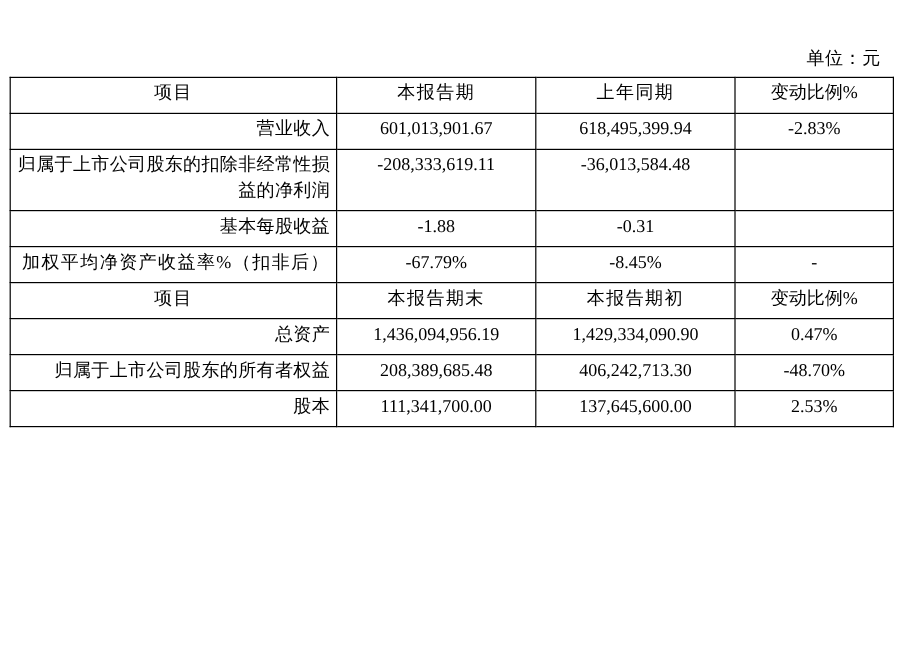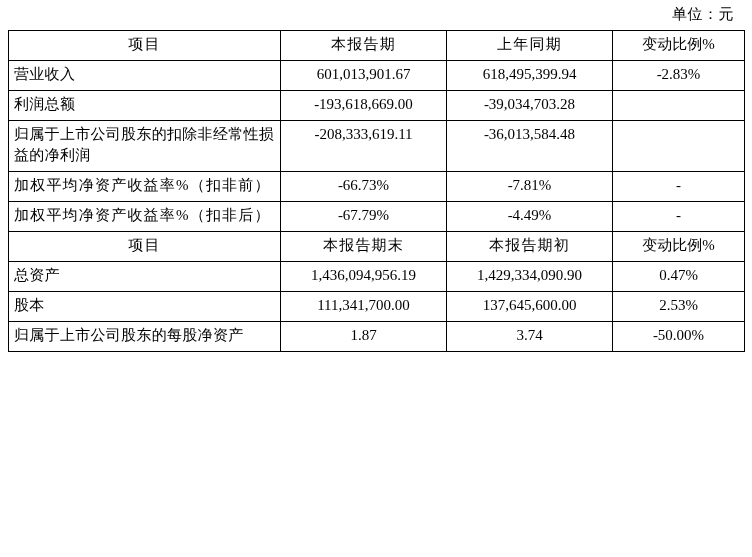--- a/index.html
+++ b/index.html
@@ -18,20 +18,21 @@
     position: relative;
     width: 752px;
     height: 557px;
     box-sizing: border-box;
   }
   .unit-line {
     text-align: right;
     font-size: 15px;
     padding: 5px 18px 6px 0;
     letter-spacing: 0.5px;
+    margin-top: 34px;
   }
   table.fin {
     border-collapse: collapse;
     table-layout: fixed;
     width: 736px;
     margin: 0 8px;
     font-size: 15px;
   }
   table.fin td {
     border: 1px solid #000000;
@@ -43,21 +44,21 @@
   
   col.c0 { width: 272px; }
   col.c1 { width: 166px; }
   col.c2 { width: 166px; }
   col.c3 { width: 132px; }
 
   .hdr {
     text-align: center;
   }
   .lbl {
-    text-align: left;
+    text-align: right;
     letter-spacing: 0.3px;
   }
   .num {
     text-align: center;
     padding-right: 7px;
   }
   .tall {
     height: 44px;
   }
   .pad-bottom-dash {
@@ -92,74 +93,68 @@
         <td class="hdr">变动比例%</td>
       </tr>
 
       <tr>
         <td class="lbl">营业收入</td>
         <td class="num">601,013,901.67</td>
         <td class="num">618,495,399.94</td>
         <td class="num">-2.83%</td>
       </tr>
 
-      <tr>
-        <td class="lbl">利润总额</td>
-        <td class="num">-193,618,669.00</td>
-        <td class="num">-39,034,703.28</td>
-        <td class="num"></td>
-      </tr>
 
 
       <tr>
         <td class="lbl tall">归属于上市公司股东的扣除非经常性损益的净利润</td>
         <td class="num">-208,333,619.11</td>
         <td class="num">-36,013,584.48</td>
         <td class="num"></td>
       </tr>
 
+      <tr>
+        <td class="lbl">基本每股收益</td>
+        <td class="num">-1.88</td>
+        <td class="num">-0.31</td>
+        <td class="num"></td>
+      </tr>
 
-      <tr>
-        <td class="lbl tall spread">加权平均净资产收益率%（扣非前）</td>
-        <td class="num">-66.73%</td>
-        <td class="num">-7.81%</td>
-        <td class="pad-bottom-dash">-</td>
-      </tr>
 
       <tr>
         <td class="lbl tall spread">加权平均净资产收益率%（扣非后）</td>
         <td class="num">-67.79%</td>
-        <td class="num">-4.49%</td>
+        <td class="num">-8.45%</td>
         <td class="pad-bottom-dash">-</td>
       </tr>
 
       <tr>
         <td class="hdr spread">项目</td>
         <td class="hdr spread">本报告期末</td>
         <td class="hdr spread">本报告期初</td>
         <td class="hdr">变动比例%</td>
       </tr>
 
       <tr>
         <td class="lbl">总资产</td>
         <td class="num">1,436,094,956.19</td>
         <td class="num">1,429,334,090.90</td>
         <td class="num">0.47%</td>
       </tr>
 
+      <tr>
+        <td class="lbl tall">归属于上市公司股东的所有者权益</td>
+        <td class="num">208,389,685.48</td>
+        <td class="num">406,242,713.30</td>
+        <td class="num">-48.70%</td>
+      </tr>
 
       <tr>
         <td class="lbl">股本</td>
         <td class="num">111,341,700.00</td>
         <td class="num">137,645,600.00</td>
         <td class="num">2.53%</td>
       </tr>
 
-      <tr>
-        <td class="lbl tall">归属于上市公司股东的每股净资产</td>
-        <td class="num">1.87</td>
-        <td class="num">3.74</td>
-        <td class="num">-50.00%</td>
-      </tr>
     </tbody>
   </table>
 
 </div>
 
 </body></html>

